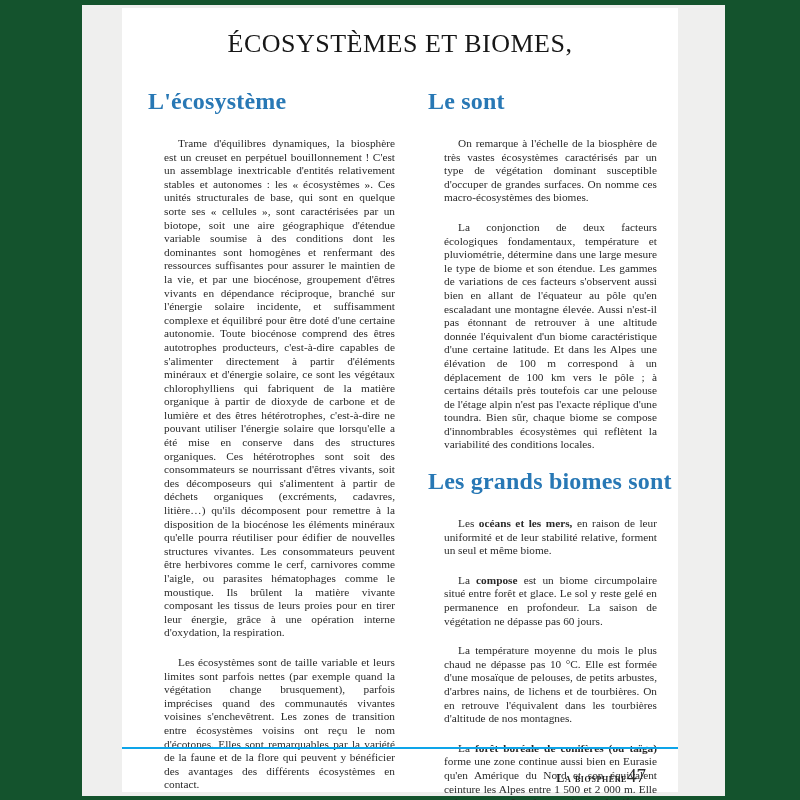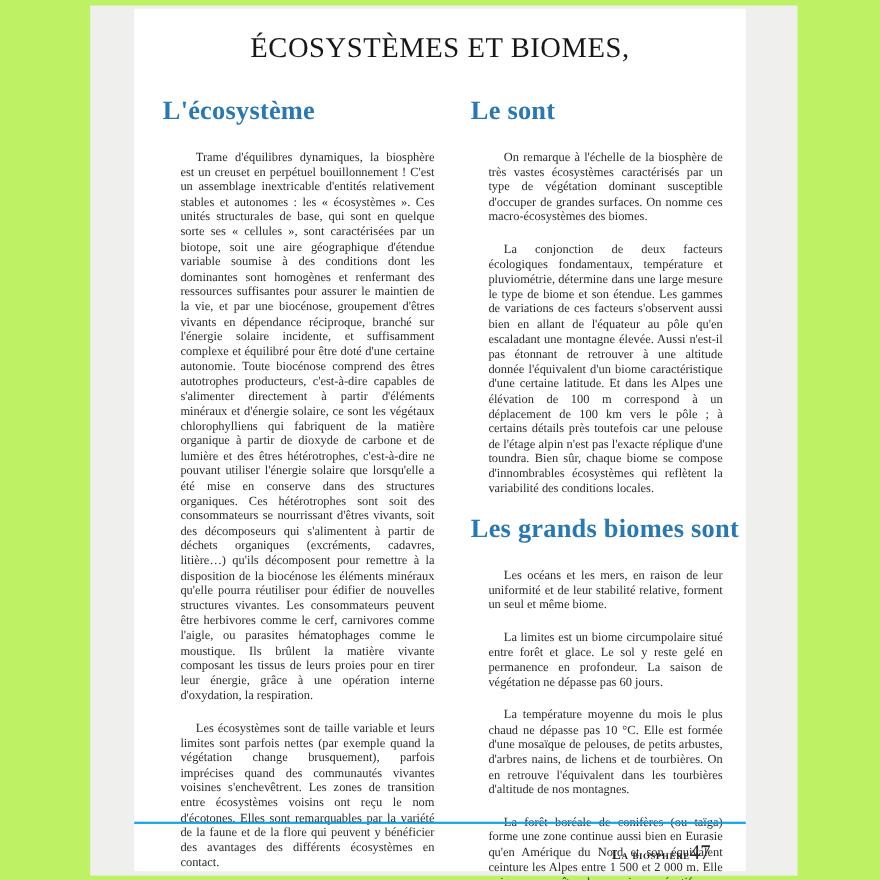--- a/index.html
+++ b/index.html
@@ -8,21 +8,21 @@
     width: 800px;
     height: 800px;
     background: #ffffff;
     font-family: "Liberation Serif", serif;
   }
   .viewport {
     position: relative;
     width: 800px;
     height: 800px;
     overflow: hidden;
-    background: #bef264;
+    background: #14532d;
   }
   
   .scan {
     position: absolute;
     left: 82px;
     top: 5px;
     width: 643px;
     height: 791px;
     background: #efefee;
   }
@@ -61,21 +61,21 @@
   .heading-2 { margin-top: 14px; }
   .paras p {
     margin: 16px;
     text-align: justify;
     text-indent: 14px;
     font-size: 11.3px;
     line-height: 13.6px;
     color: #2a2a2a;
     hyphens: auto;
   }
-  .paras b { font-weight: 400; }
+  .paras b { font-weight: 700; }
   .footer {
     position: absolute;
     left: 0;
     top: 739px;
     width: 100%;
     border-top: 2px solid #0ea5e9;
     box-sizing: border-box;
     padding: 16px 32px 0 26px;
     display: flex;
     justify-content: flex-end;
@@ -117,21 +117,21 @@
         <div class="col col-right">
           <h2 class="heading">Le sont</h2>
           <div class="paras">
               <p><span>On remarque à l'échelle de la biosphère de très vastes écosystèmes caractérisés par un type de végétation dominant susceptible d'occuper de grandes surfaces. On nomme ces macro-écosystèmes des biomes.</span></p>
               <p><span>La conjonction de deux facteurs écologiques fondamentaux, température et pluviométrie, détermine dans une large mesure le type de biome et son étendue. Les gammes de variations de ces facteurs s'observent aussi bien en allant de l'équateur au pôle qu'en escaladant une montagne élevée. Aussi n'est-il pas étonnant de retrouver à une altitude donnée l'équivalent d'un biome caractéristique d'une certaine latitude. Et dans les Alpes une élévation de 100 m correspond à un déplacement de 100 km vers le pôle ; à certains détails près toutefois car une pelouse de l'étage alpin n'est pas l'exacte réplique d'une toundra. Bien sûr, chaque biome se compose d'innombrables écosystèmes qui reflètent la variabilité des conditions locales.</span></p>
             </div>
 
           <h2 class="heading heading-2">Les grands biomes sont</h2>
           <div class="paras">
               <p><span>Les </span><b>océans et les mers,</b><span> en raison de leur uniformité et de leur stabilité relative, forment un seul et même biome.</span></p>
-              <p><span>La </span><b>limites</b><span> est un biome circumpolaire situé entre forêt et glace. Le sol y reste gelé en permanence en profondeur. La saison de végétation ne dépasse pas 60 jours.</span></p>
+              <p><span>La </span><b>compose</b><span> est un biome circumpolaire situé entre forêt et glace. Le sol y reste gelé en permanence en profondeur. La saison de végétation ne dépasse pas 60 jours.</span></p>
               <p><span>La température moyenne du mois le plus chaud ne dépasse pas 10 °C. Elle est formée d'une mosaïque de pelouses, de petits arbustes, d'arbres nains, de lichens et de tourbières. On en retrouve l'équivalent dans les tourbières d'altitude de nos montagnes.</span></p>
               <p><span>La </span><b>forêt boréale de conifères (ou taïga)</b><span> forme une zone continue aussi bien en Eurasie qu'en Amérique du Nord et son équivalent ceinture les Alpes entre 1 500 et 2 000 m. Elle exige pour croître deux mois consécutifs sans gelée où les températures moyennes restent supérieures à 10 °C. C'est la plus vaste forêt du monde.</span></p>
             </div>
         </div>
 
       </div>
 
       <div class="footer">
         <span class="footer-label">La biosphère</span>
         <span class="footer-page">47</span>

